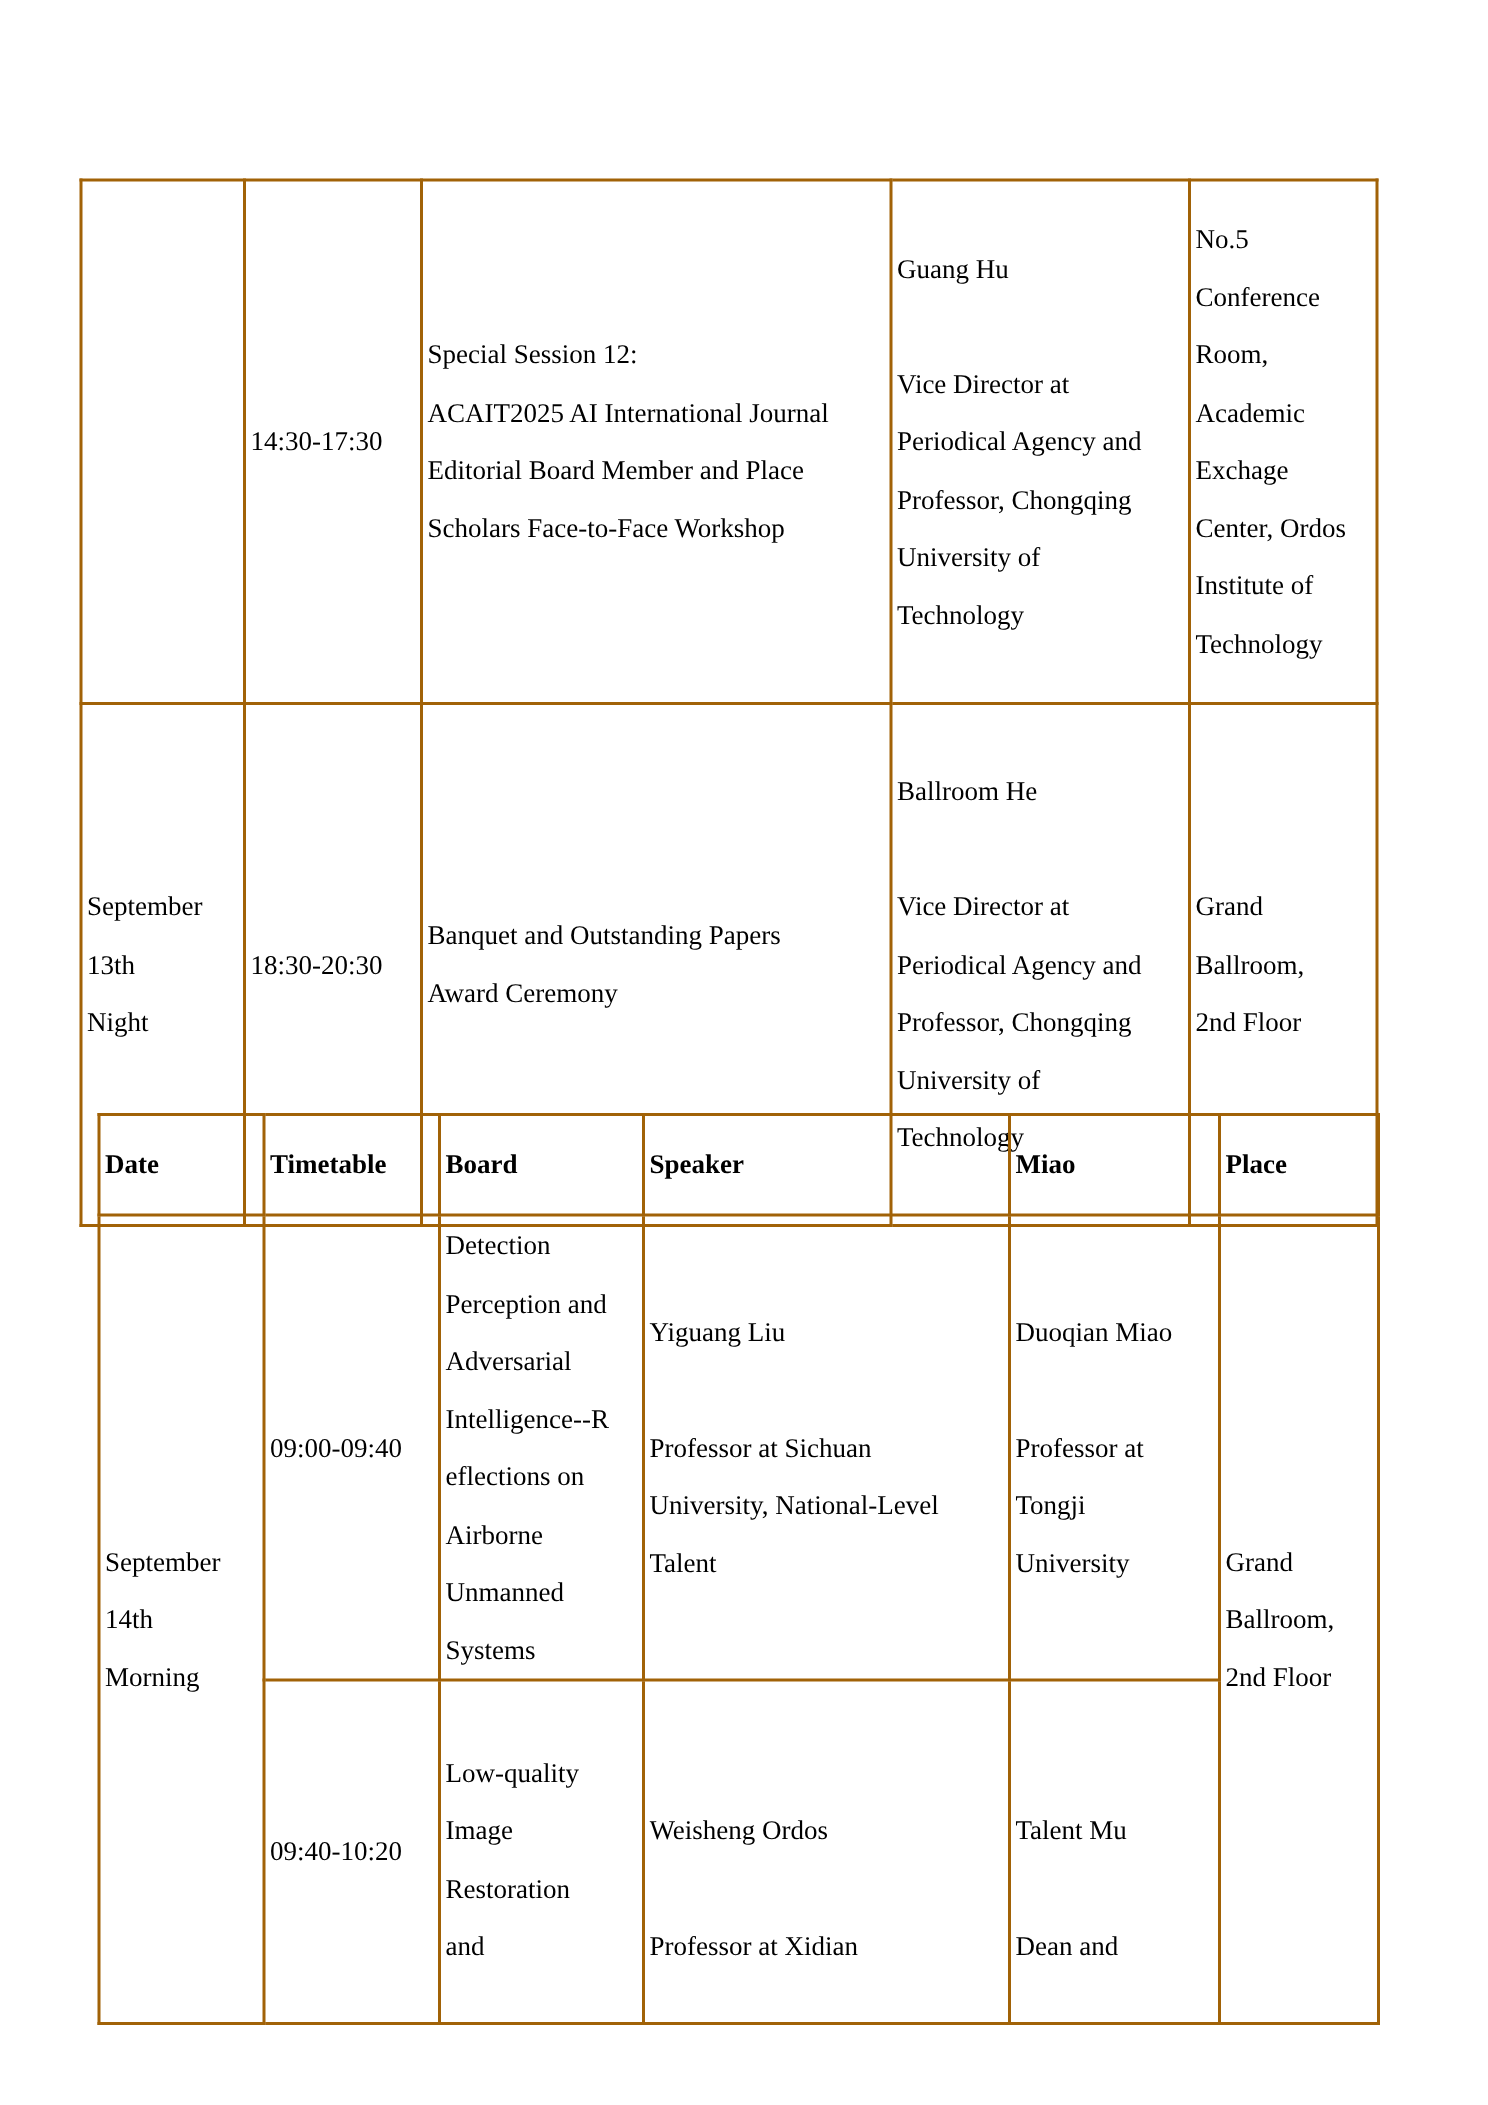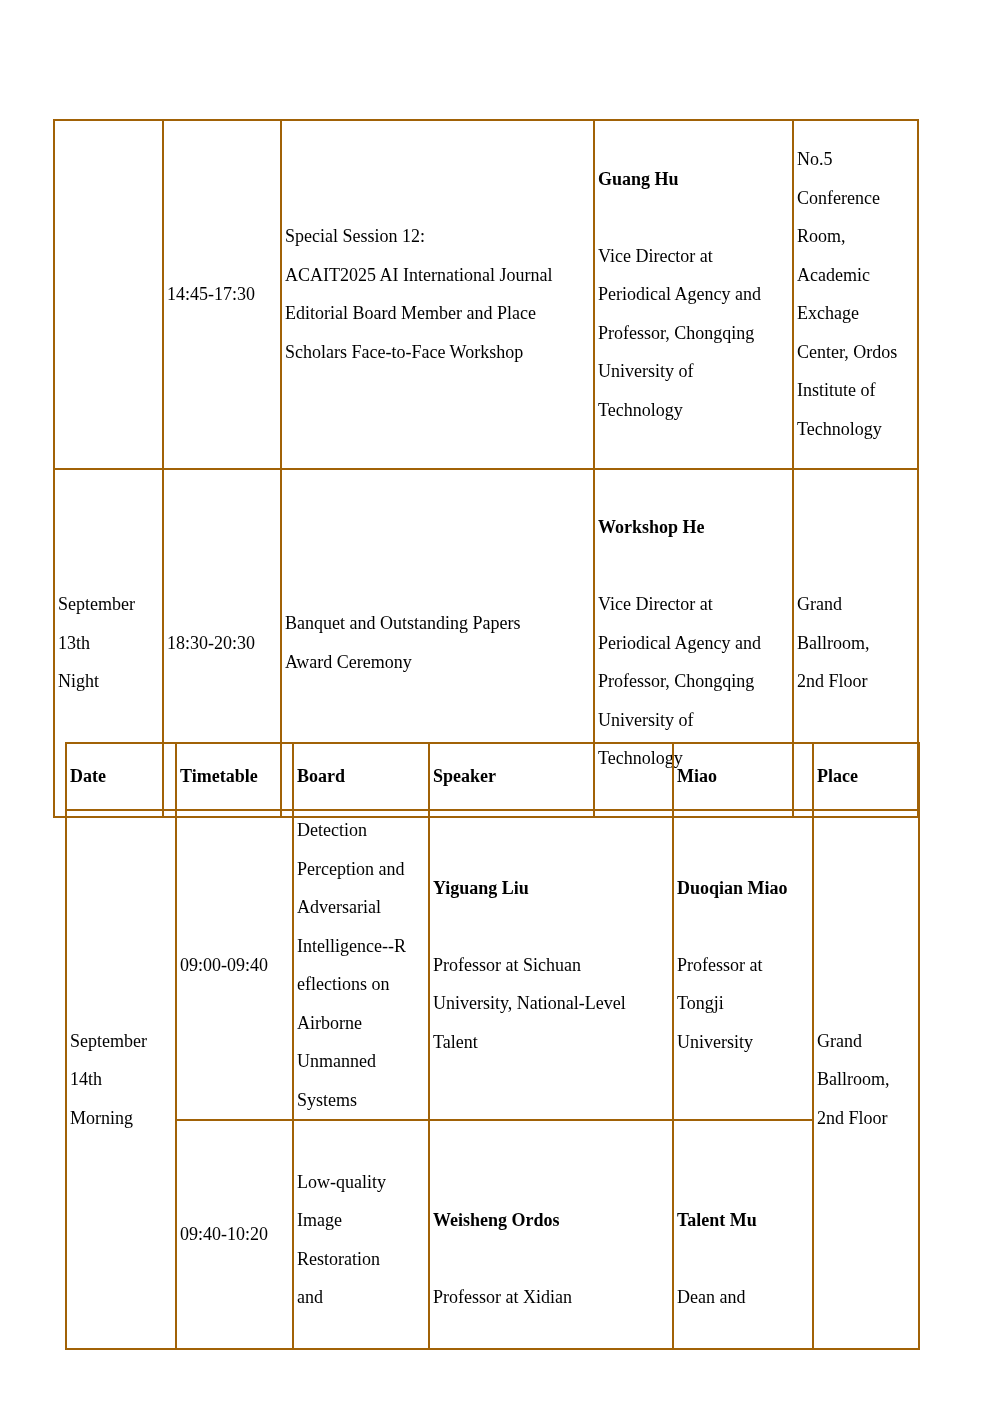--- a/index.html
+++ b/index.html
@@ -21,21 +21,21 @@
   td {
     border: 2px solid #a16207;
     font-size: 18px;
     line-height: 38.5px;
     text-align: left;
     vertical-align: middle;
     padding: 0 3px;
     white-space: pre-line;
     overflow: hidden;
   }
-  .nm { font-weight: 700; }
+  .nm { font-weight: 400; }
   .t1 { left: 53px; top: 119px; width: 864px; }
   .t1r1 { height: 348px; }
   .t1r2 { height: 230px; }
   .t2 { left: 65px; top: 742px; width: 853px; }
   .t2h { height: 67px; }
   .t2h td { font-weight: 700; }
   .t2r1 { height: 306px; }
   .t2r2 { height: 152px; }
   td.clip { vertical-align: top; padding: 0 3px; }
   .ci { height: 150px; overflow: hidden; padding-top: 3px; }
@@ -49,21 +49,21 @@
     <colgroup>
       <col style="width:109px">
       <col style="width:118px">
       <col style="width:313px">
       <col style="width:199px">
       <col style="width:125px">
     </colgroup>
     <tbody>
       <tr class="t1r1">
         <td></td>
-        <td>14:45-17:30</td>
+        <td>14:30-17:30</td>
         <td>Special Session 12:
 ACAIT2025 AI International Journal
 Editorial Board Member and Place
 Scholars Face-to-Face Workshop</td>
         <td>
           <div class="nm">Guang Hu</div>
           <div>Vice Director at
 Periodical Agency and
 Professor, Chongqing
 University of
@@ -79,21 +79,21 @@
 Technology</td>
       </tr>
       <tr class="t1r2">
         <td>September
 13th
 Night</td>
         <td>18:30-20:30</td>
         <td>Banquet and Outstanding Papers
 Award Ceremony</td>
         <td>
-          <div class="nm">Workshop He</div>
+          <div class="nm">Ballroom He</div>
           <div>Vice Director at
 Periodical Agency and
 Professor, Chongqing
 University of
 Technology</div>
         </td>
         <td>Grand
 Ballroom,
 2nd Floor</td>
       </tr>

